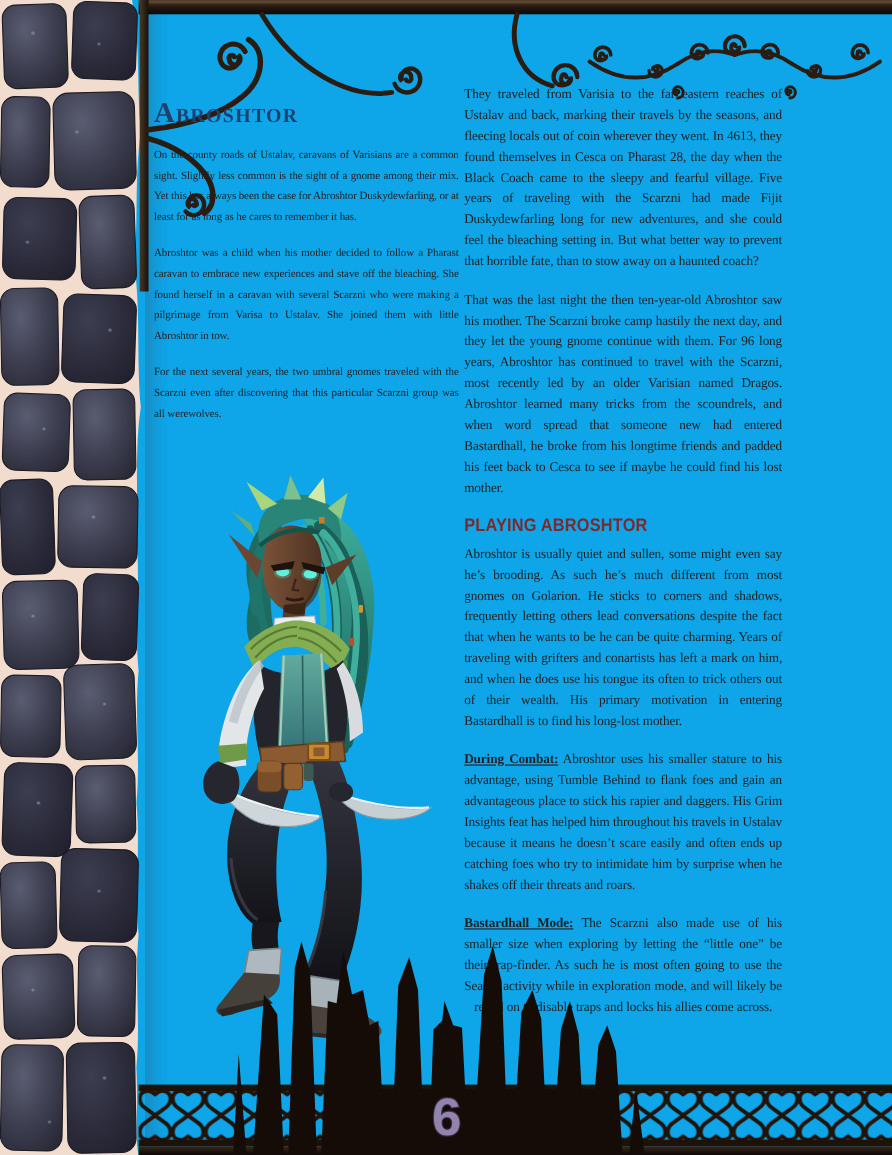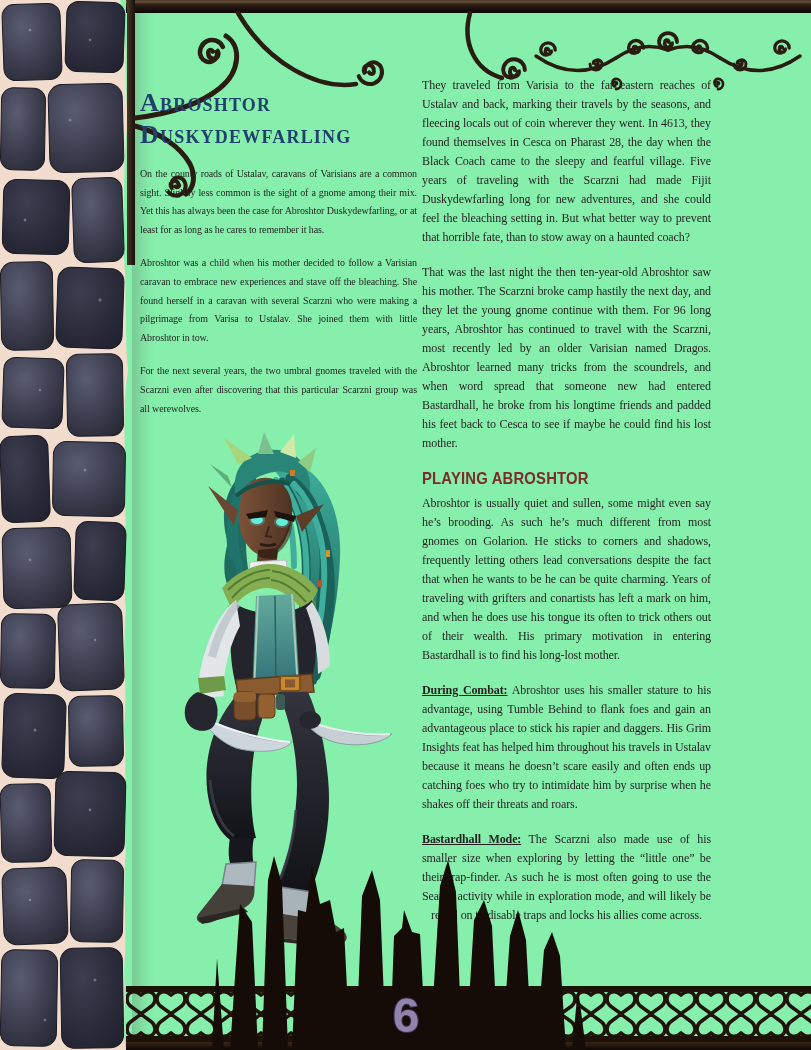--- a/index.html
+++ b/index.html
@@ -1,16 +1,16 @@
 <!DOCTYPE html>
 <html><head>
 <meta charset="utf-8">
 <style>
   html,body{margin:0;padding:0;background:#ffffff;}
-  .page{position:relative;width:811px;height:1050px;background:#86efac;overflow:hidden;
+  .page{position:relative;width:811px;height:1050px;background:#0ea5e9;overflow:hidden;
         font-family:"Liberation Serif",serif;color:#231f20;}
   .pillar-wrap{position:absolute;left:0;top:0;width:132px;height:1050px;
                box-shadow:8px 0 14px rgba(70,45,45,.22);}
   .pillar-wrap svg{display:block;}
   .deco{position:absolute;pointer-events:none;}
   .top-iron{left:0;top:0;}
   .bottom-iron{left:0;top:840px;}
   .figure{left:140px;top:430px;}
 
   .col-left{position:absolute;left:140px;top:85px;width:277px;}
@@ -143,24 +143,23 @@
     <use href="#spiral" transform="translate(700,48) scale(0.62) rotate(20)" stroke="#2a1c11" stroke-width="5.5"></use>
     <use href="#spiral" transform="translate(740,64) scale(0.5) rotate(180)" stroke="#2a1c11" stroke-width="6"></use>
     <use href="#spiral" transform="translate(782,48) scale(0.6)" stroke="#2a1c11" stroke-width="5.5"></use>
     <use href="#spiral" transform="translate(616,84) scale(0.42) rotate(90)" stroke="#2a1c11" stroke-width="6.5"></use>
     <use href="#spiral" transform="translate(718,84) scale(0.42) rotate(90)" stroke="#2a1c11" stroke-width="6.5"></use>
   </svg>
 
   <div class="col-left">
     <h1>
       <span>Abroshtor</span>
-      <span>Duskydewfarling</span>
     </h1>
     <p class="body">On the county roads of Ustalav, caravans of Varisians are a common sight. Slightly less common is the sight of a gnome among their mix. Yet this has always been the case for Abroshtor Duskydewfarling, or at least for as long as he cares to remember it has.</p>
-    <p class="body">Abroshtor was a child when his mother decided to follow a Varisian caravan to embrace new experiences and stave off the bleaching. She found herself in a caravan with several Scarzni who were making a pilgrimage from Varisa to Ustalav. She joined them with little Abroshtor in tow.</p>
+    <p class="body">Abroshtor was a child when his mother decided to follow a Pharast caravan to embrace new experiences and stave off the bleaching. She found herself in a caravan with several Scarzni who were making a pilgrimage from Varisa to Ustalav. She joined them with little Abroshtor in tow.</p>
     <p class="body">For the next several years, the two umbral gnomes traveled with the Scarzni even after discovering that this particular Scarzni group was all werewolves.</p>
   </div>
 
   <svg class="deco figure" width="280" height="520" viewBox="0 0 280 520">
     <defs>
       <linearGradient id="skinG" x1="0" y1="0" x2="1" y2="0">
           <stop offset="0" stop-color="#7b5238"></stop>
           <stop offset="1" stop-color="#4e3322"></stop>
         </linearGradient>
       <linearGradient id="coatG" x1="0" y1="0" x2="0" y2="1">

